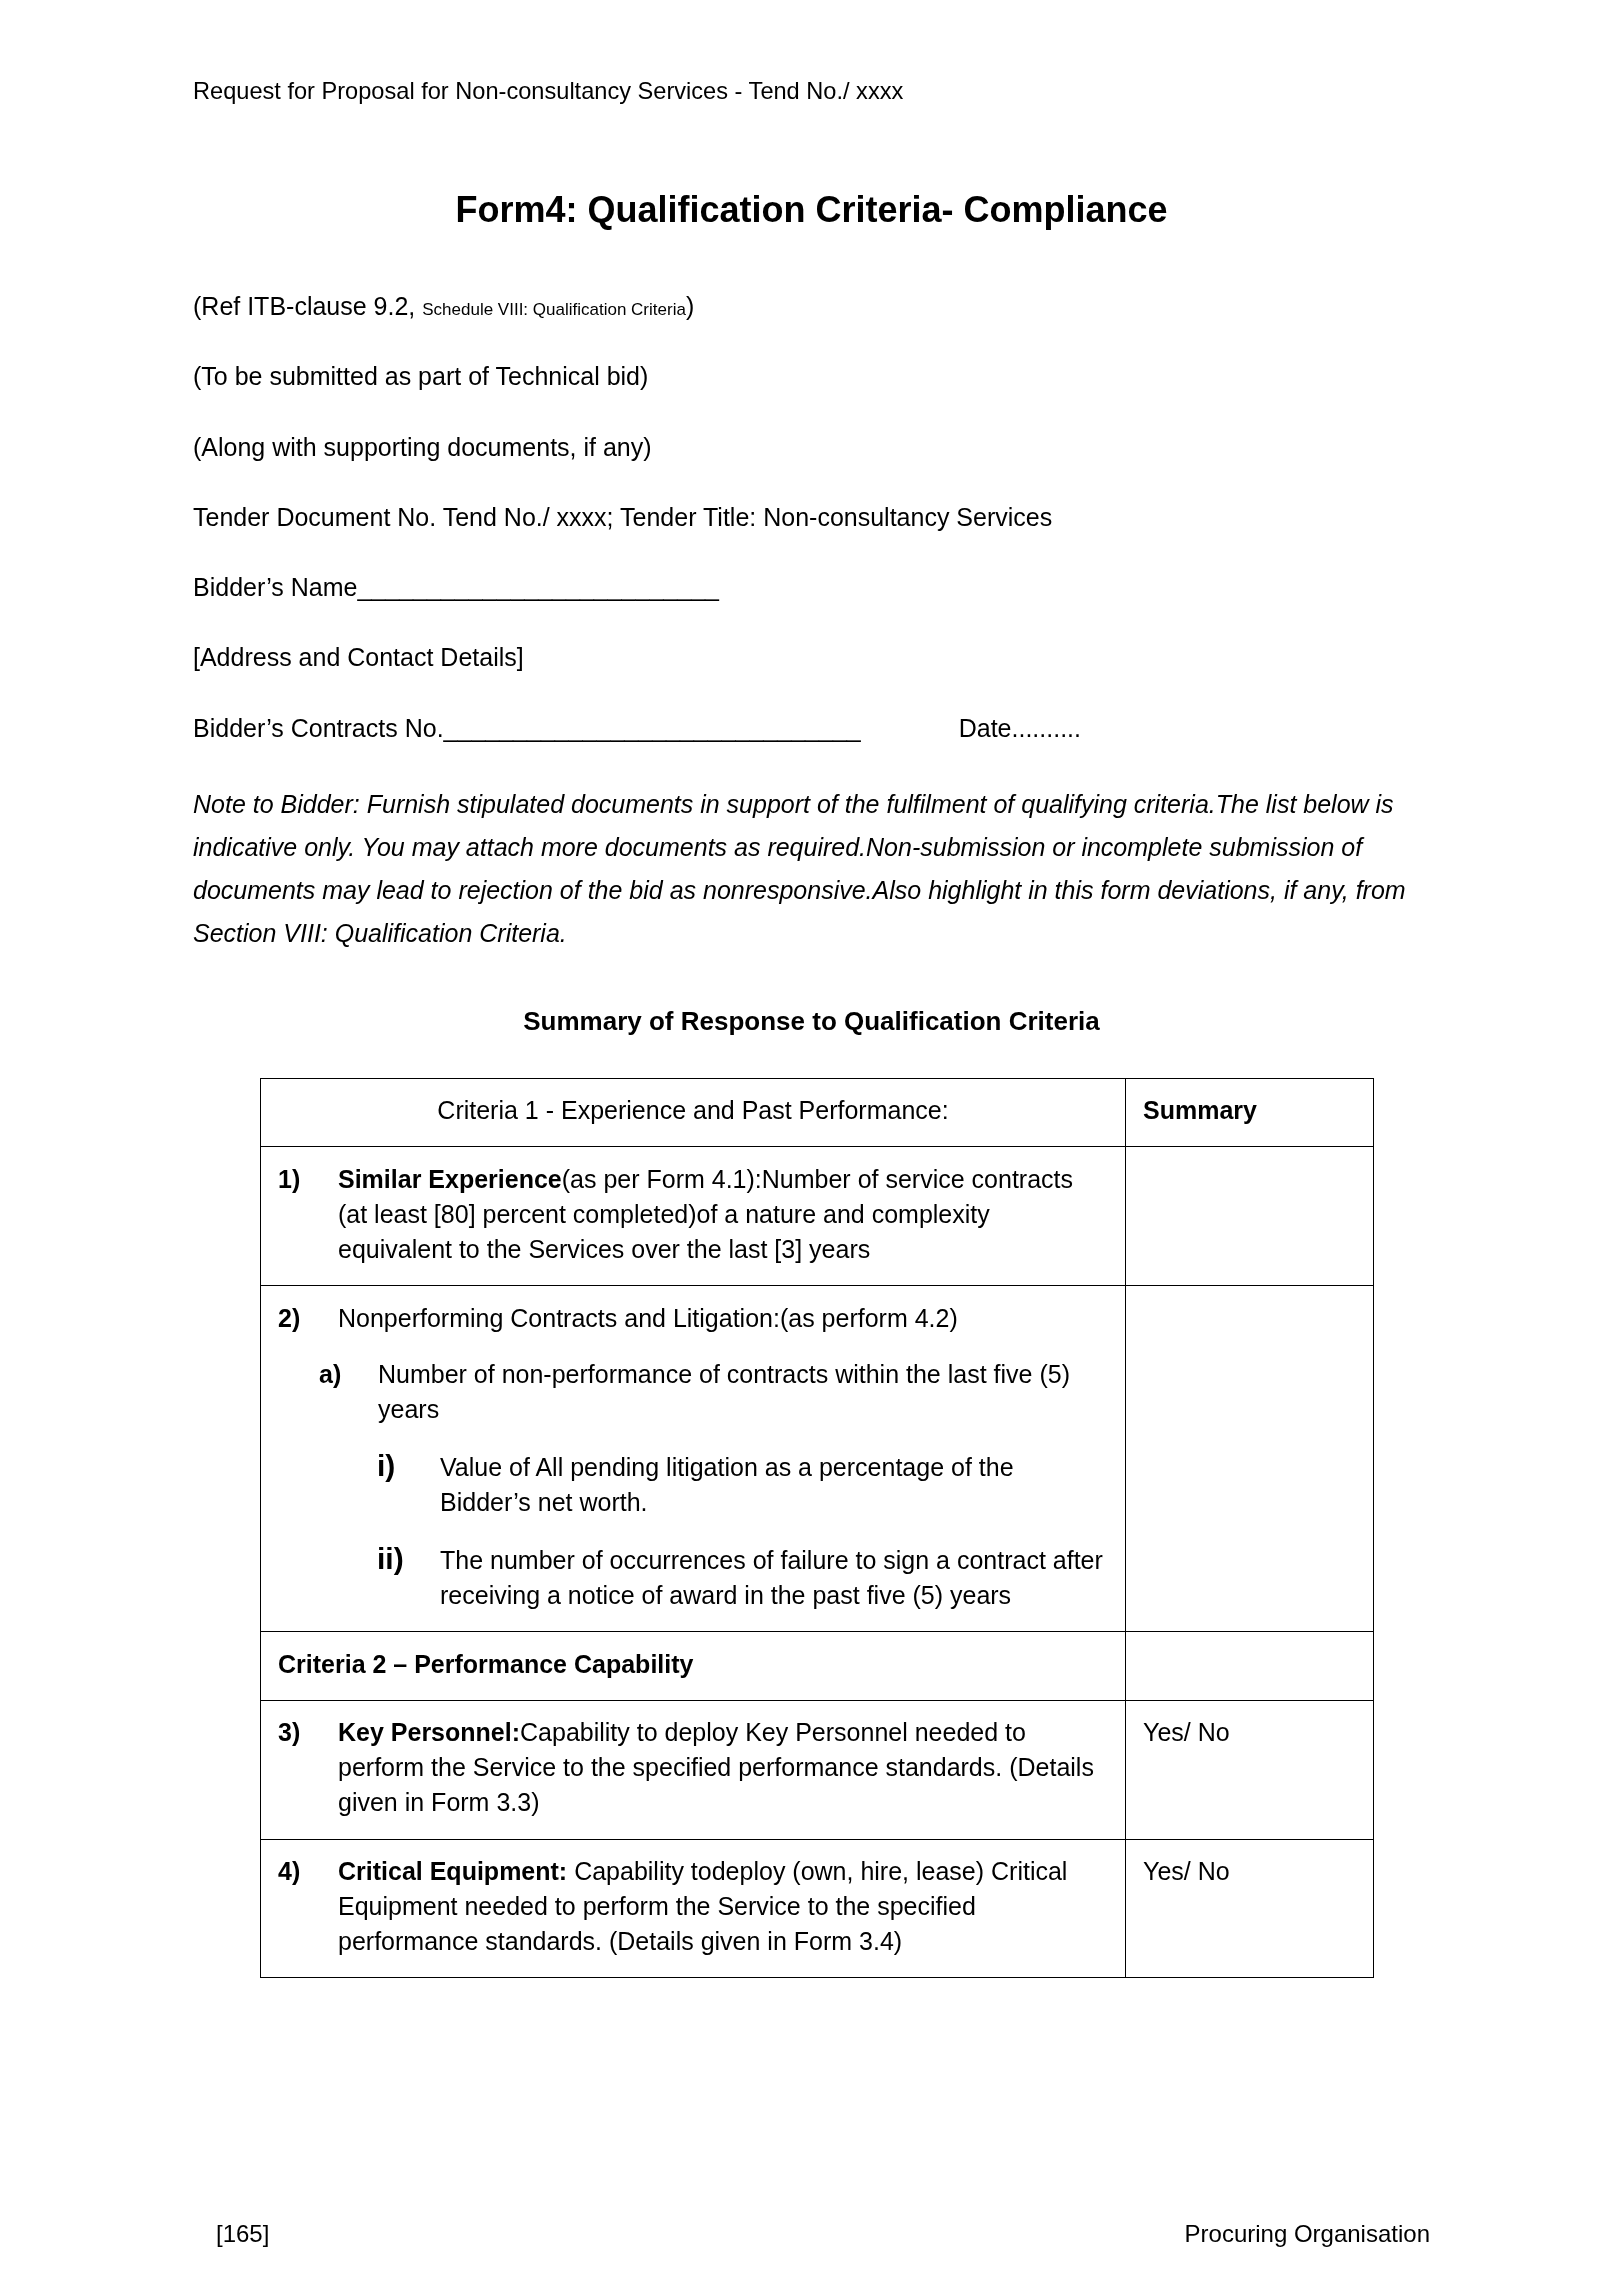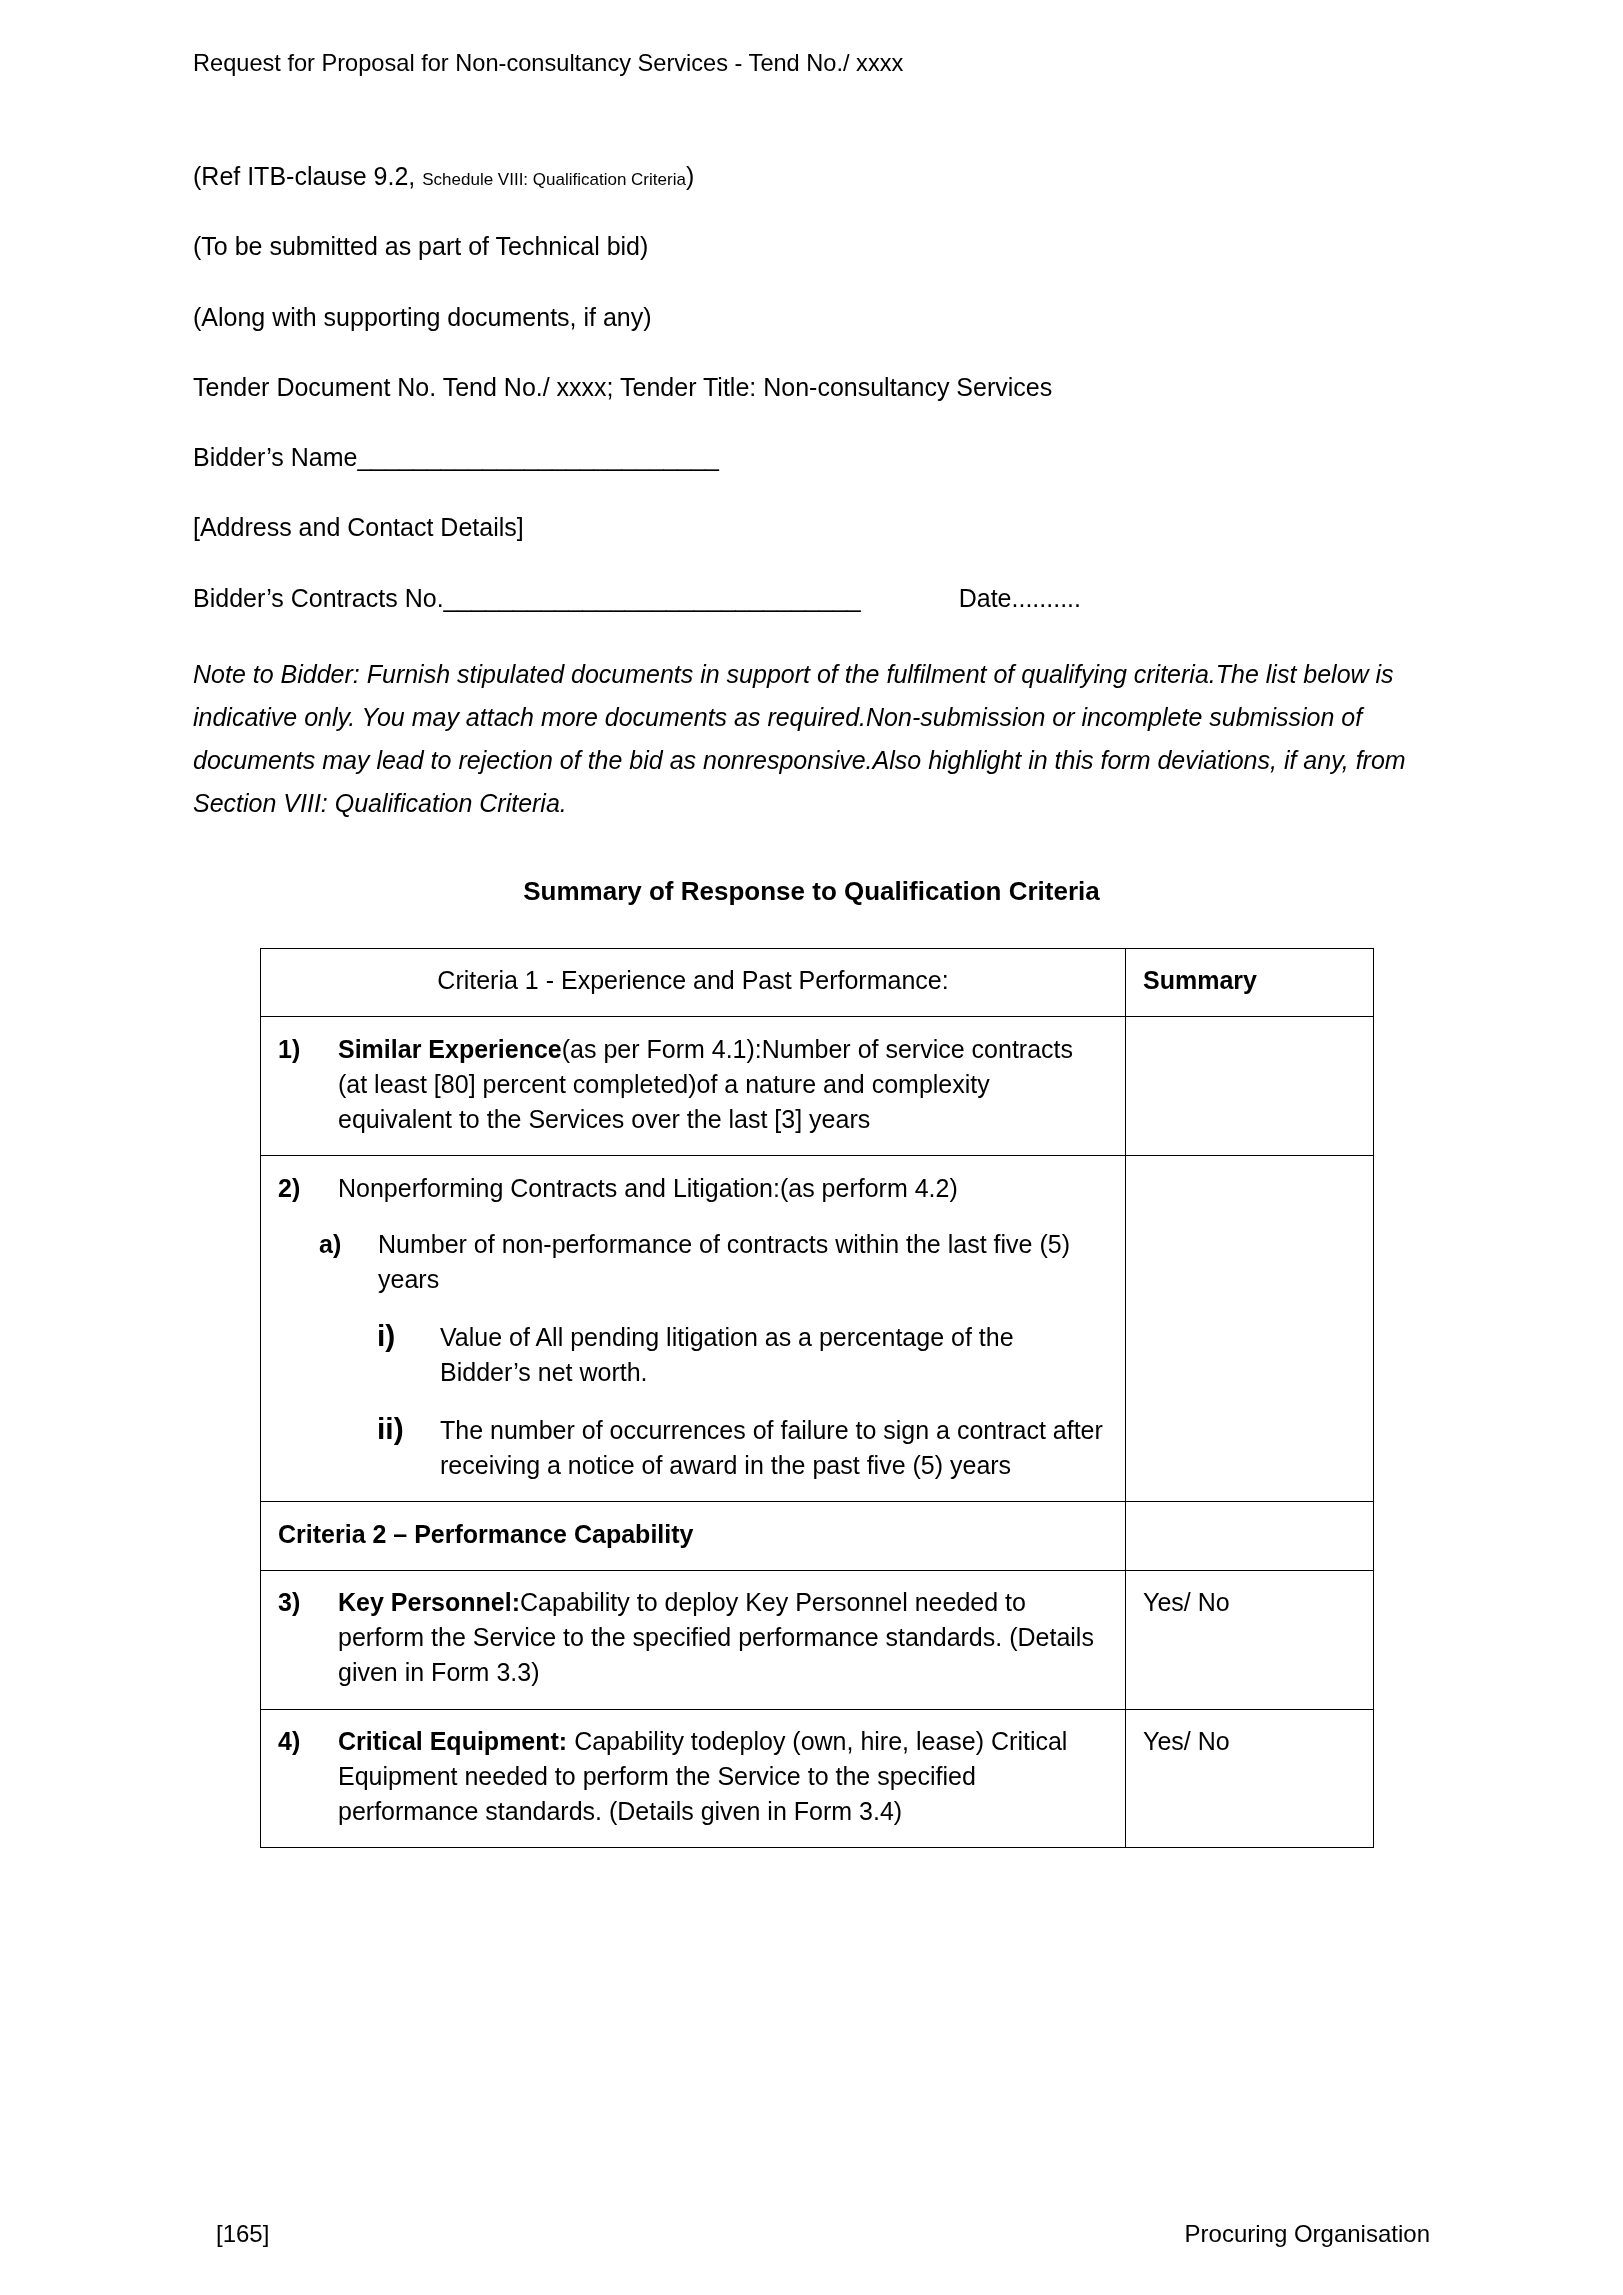--- a/index.html
+++ b/index.html
@@ -5,21 +5,21 @@
   * { margin: 0; padding: 0; box-sizing: border-box; }
   html, body { background: #ffffff; }
   .page {
     width: 1623px;
     height: 2295px;
     position: relative;
     background: #ffffff;
     color: #000000;
     font-family: "Liberation Sans", sans-serif;
     font-size: 25px;
-    padding: 50px 193px 0 193px;
+    padding: 78px 193px 0 193px;
     overflow: hidden;
   }
   .running-header {
     font-size: 23.6px;
     margin-bottom: 84px;
   }
   .title {
     text-align: center;
     font-size: 36px;
     font-weight: 700;
@@ -88,20 +88,21 @@
 </style>
 </head>
 <body>
 
 <div class="page">
 
   <div class="running-header">
     <span>Request for Proposal for Non-consultancy Services - Tend No./ xxxx</span>
   </div>
 
+  <h1 class="title">Form4: Qualification Criteria- Compliance</h1>
 
   <p class="line"><span>(Ref ITB-clause 9.2, </span><span class="small">Schedule VIII: Qualification Criteria</span><span>)</span></p>
 
   <p class="line">(To be submitted as part of Technical bid)</p>
 
   <p class="line">(Along with supporting documents, if any)</p>
 
 
   <p class="line">Tender Document No. Tend No./ xxxx; Tender Title: Non-consultancy Services</p>
 

